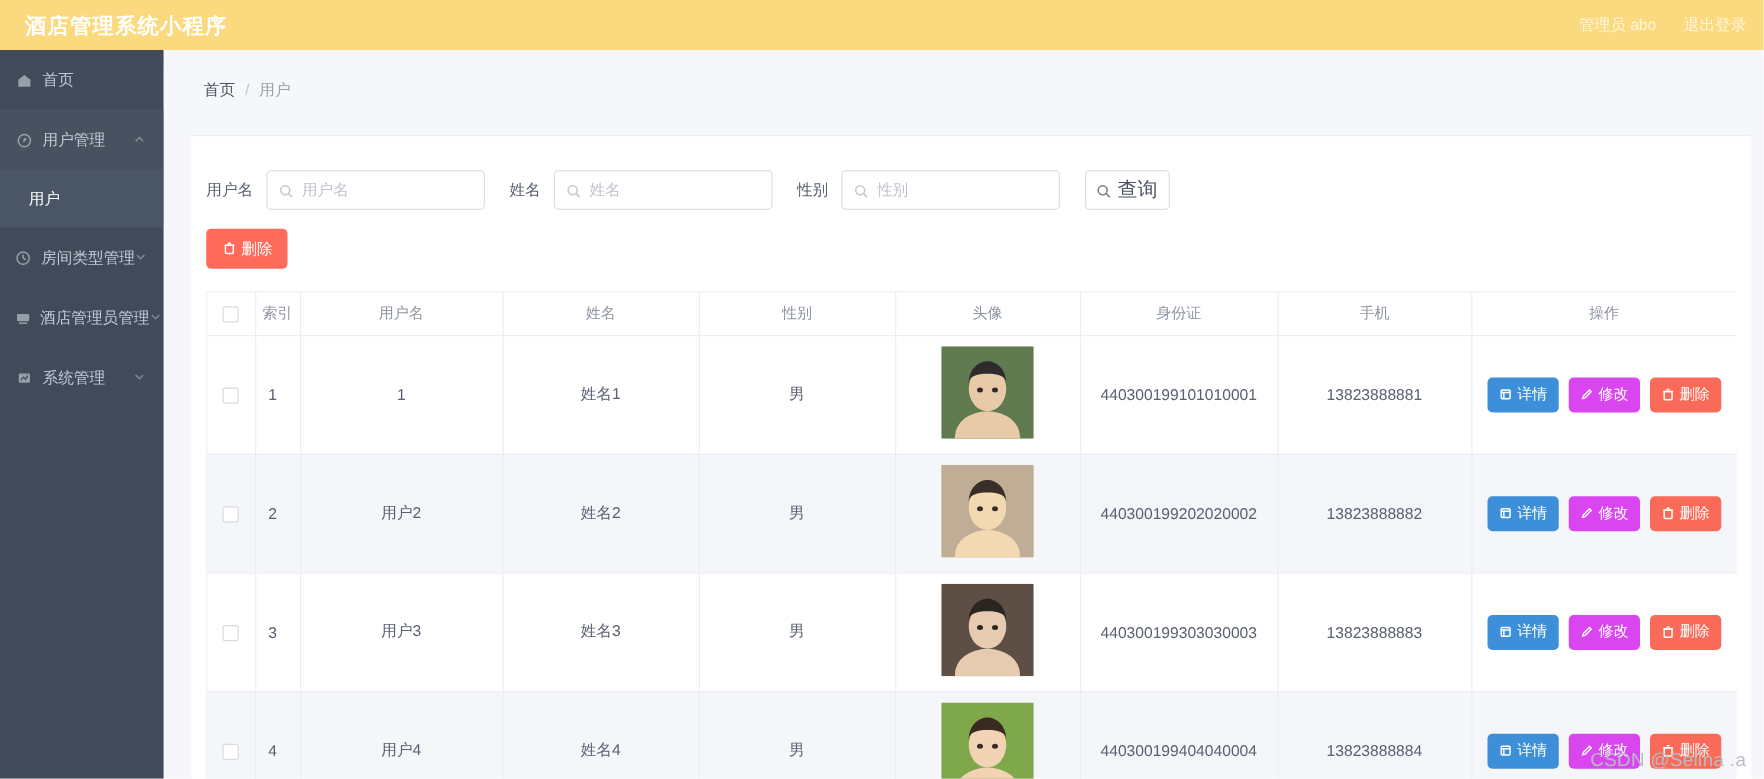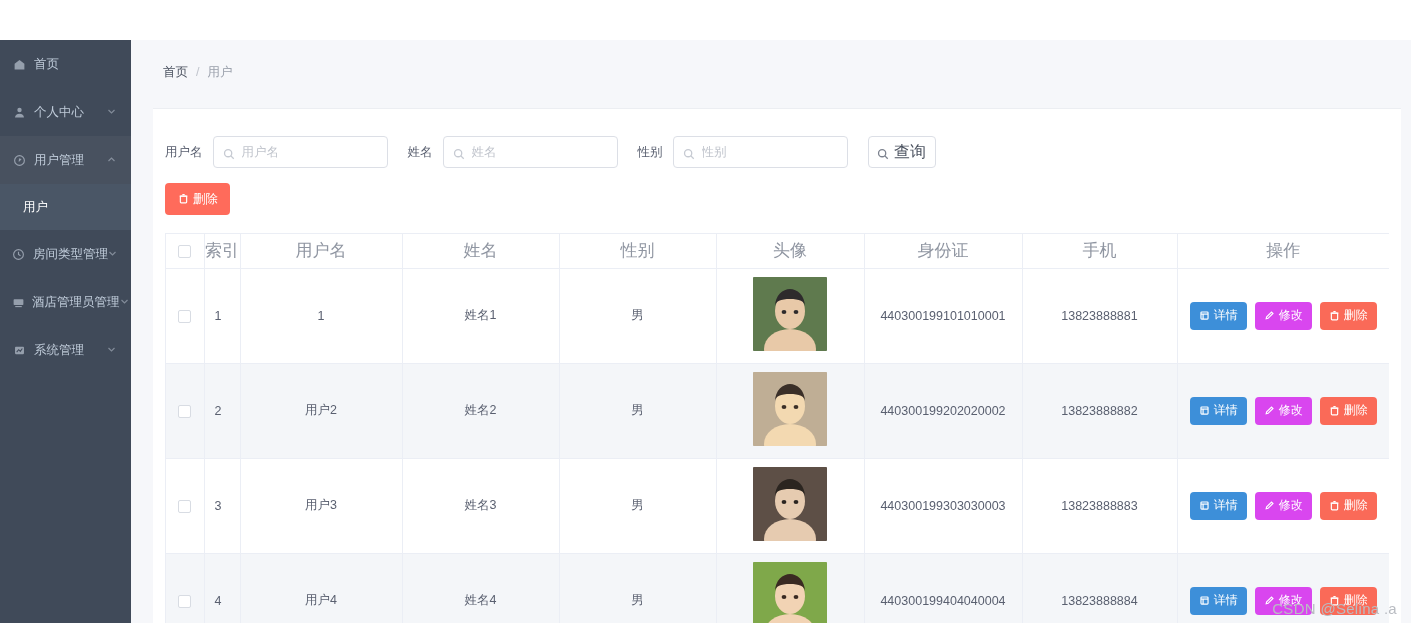--- a/index.html
+++ b/index.html
@@ -123,21 +123,21 @@
   }
   .btn-danger-lg .si { width: 12px; height: 12px; margin-right: 4px; }
   .btn-danger-lg .si svg { width: 11px; height: 11px; stroke: #fff;
     stroke-width: 1.5; fill: none; }
 
   
   .table-wrap { margin: 18px 12px 0 12px; border: 1px solid #ebeef5;
     border-bottom: none; }
   table { width: 100%; border-collapse: collapse; table-layout: fixed; }
   thead th {
-    height: 34px; font-size: 17px; font-weight: normal; color: #8f95a1;
+    height: 34px; font-size: 12px; font-weight: normal; color: #8f95a1;
     border-right: 1px solid #ebeef5; border-bottom: 1px solid #ebeef5;
     background: #fff; text-align: center;
   }
   thead th:last-child { border-right: none; }
   tbody td {
     height: 95px; font-size: 12.5px; color: #5a6070; text-align: center;
     border-right: 1px solid #ebeef5; border-bottom: 1px solid #ebeef5;
     background: #fff;
   }
   tbody td:last-child { border-right: none; }
@@ -174,46 +174,39 @@
     position: absolute; right: 14px; bottom: 6px;
     font-size: 15px; color: #b9bcc2; letter-spacing: .3px;
     pointer-events: none;
   }
 </style>
 </head>
 <body>
 
 <div id="app">
 
+  <div class="topbar">
+    <div class="topbar-title">酒店管理系统小程序</div>
+    <div class="topbar-right">
+      <div class="topbar-user">管理员 abo</div>
+      <div class="topbar-logout">退出登录</div>
+    </div>
+  </div>
 
   <div class="sidebar">
 
     <div class="menu-item">
       <span class="mi-icon">
         <svg viewBox="0 0 16 16">
             <path d="M2 7.2 8 2.4l6 4.8V14H2z" fill="#b7c0cd" stroke="none"></path>
           </svg>
       </span>
       <span class="mi-label">首页</span>
     </div>
 
-    <div class="menu-item">
-      <span class="mi-icon">
-        <svg viewBox="0 0 16 16">
-            <circle cx="8" cy="5" r="2.7" fill="#b7c0cd" stroke="none"></circle>
-            <path d="M2.5 14c0-3 2.5-4.6 5.5-4.6S13.5 11 13.5 14z" fill="#b7c0cd" stroke="none"></path>
-          </svg>
-      </span>
-      <span class="mi-label">个人中心</span>
-      <span class="mi-arrow">
-        <svg viewBox="0 0 12 12">
-            <polyline points="2,4 6,8 10,4"></polyline>
-          </svg>
-      </span>
-    </div>
 
     <div class="menu-item active-parent">
       <span class="mi-icon">
         <svg viewBox="0 0 16 16">
             <circle cx="8" cy="8" r="6"></circle>
             <path d="M10 6 7 9"></path>
             <path d="M8 5.5v2"></path>
           </svg>
       </span>
       <span class="mi-label">用户管理</span>

